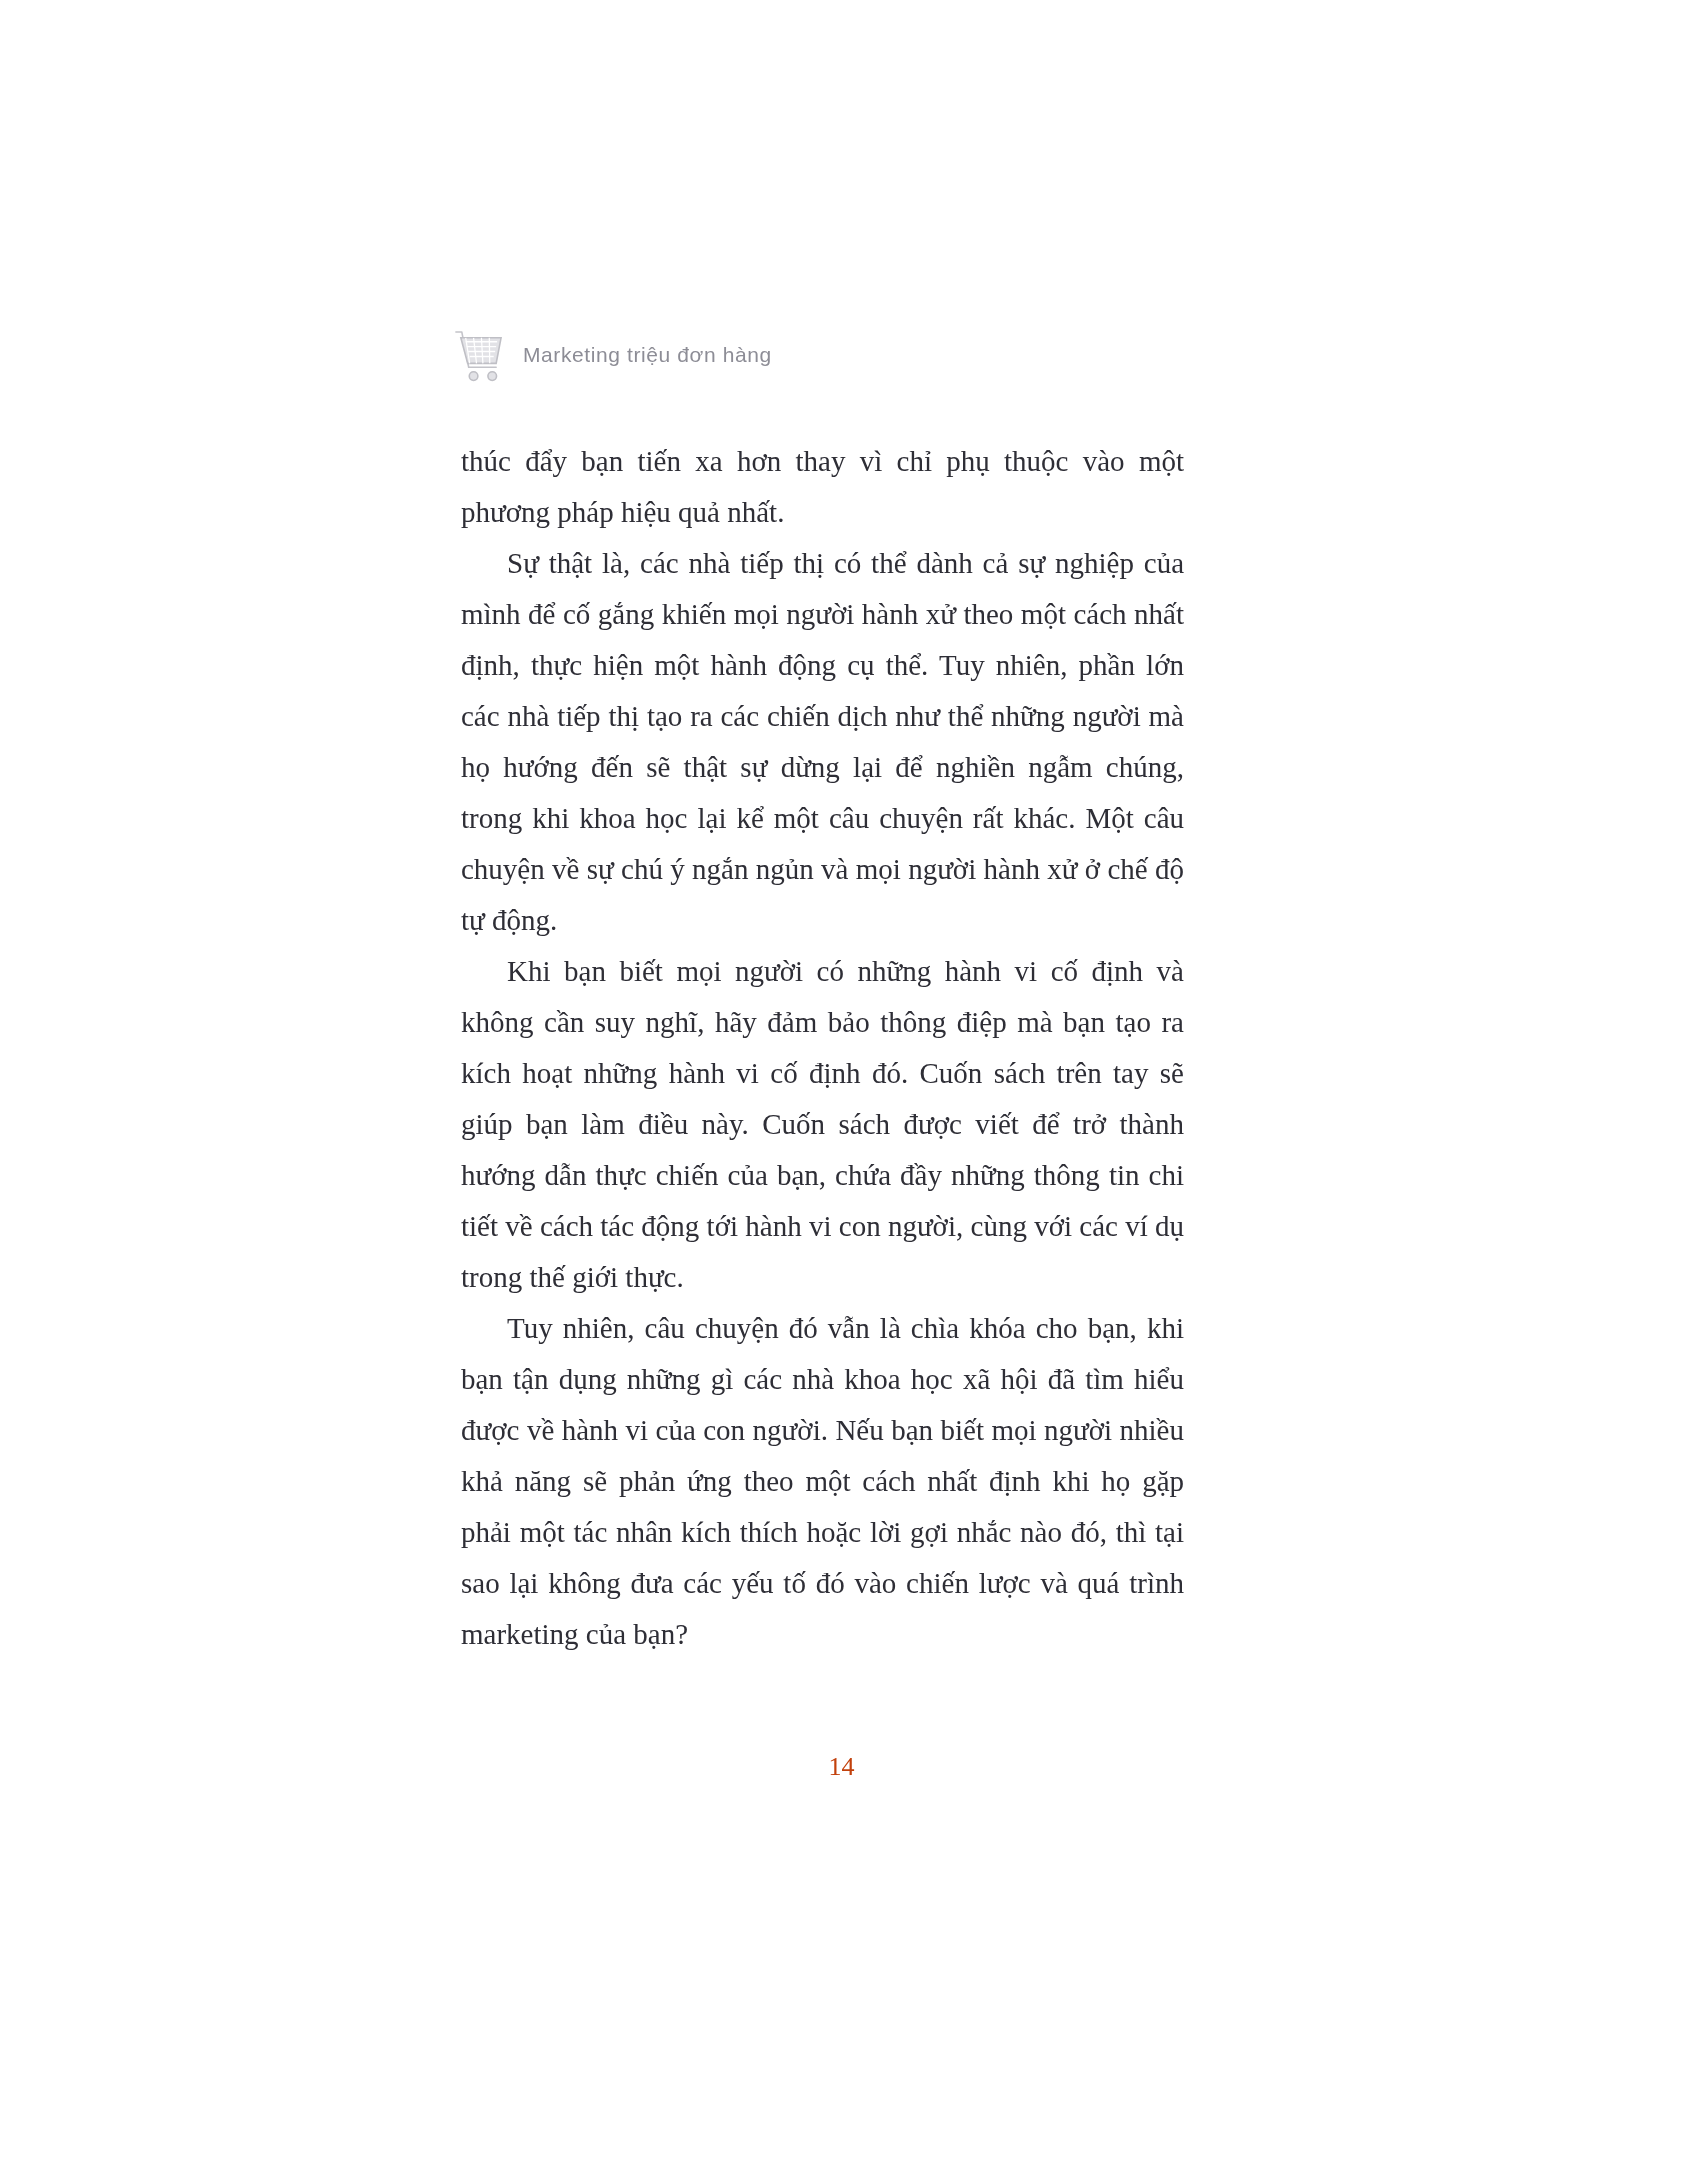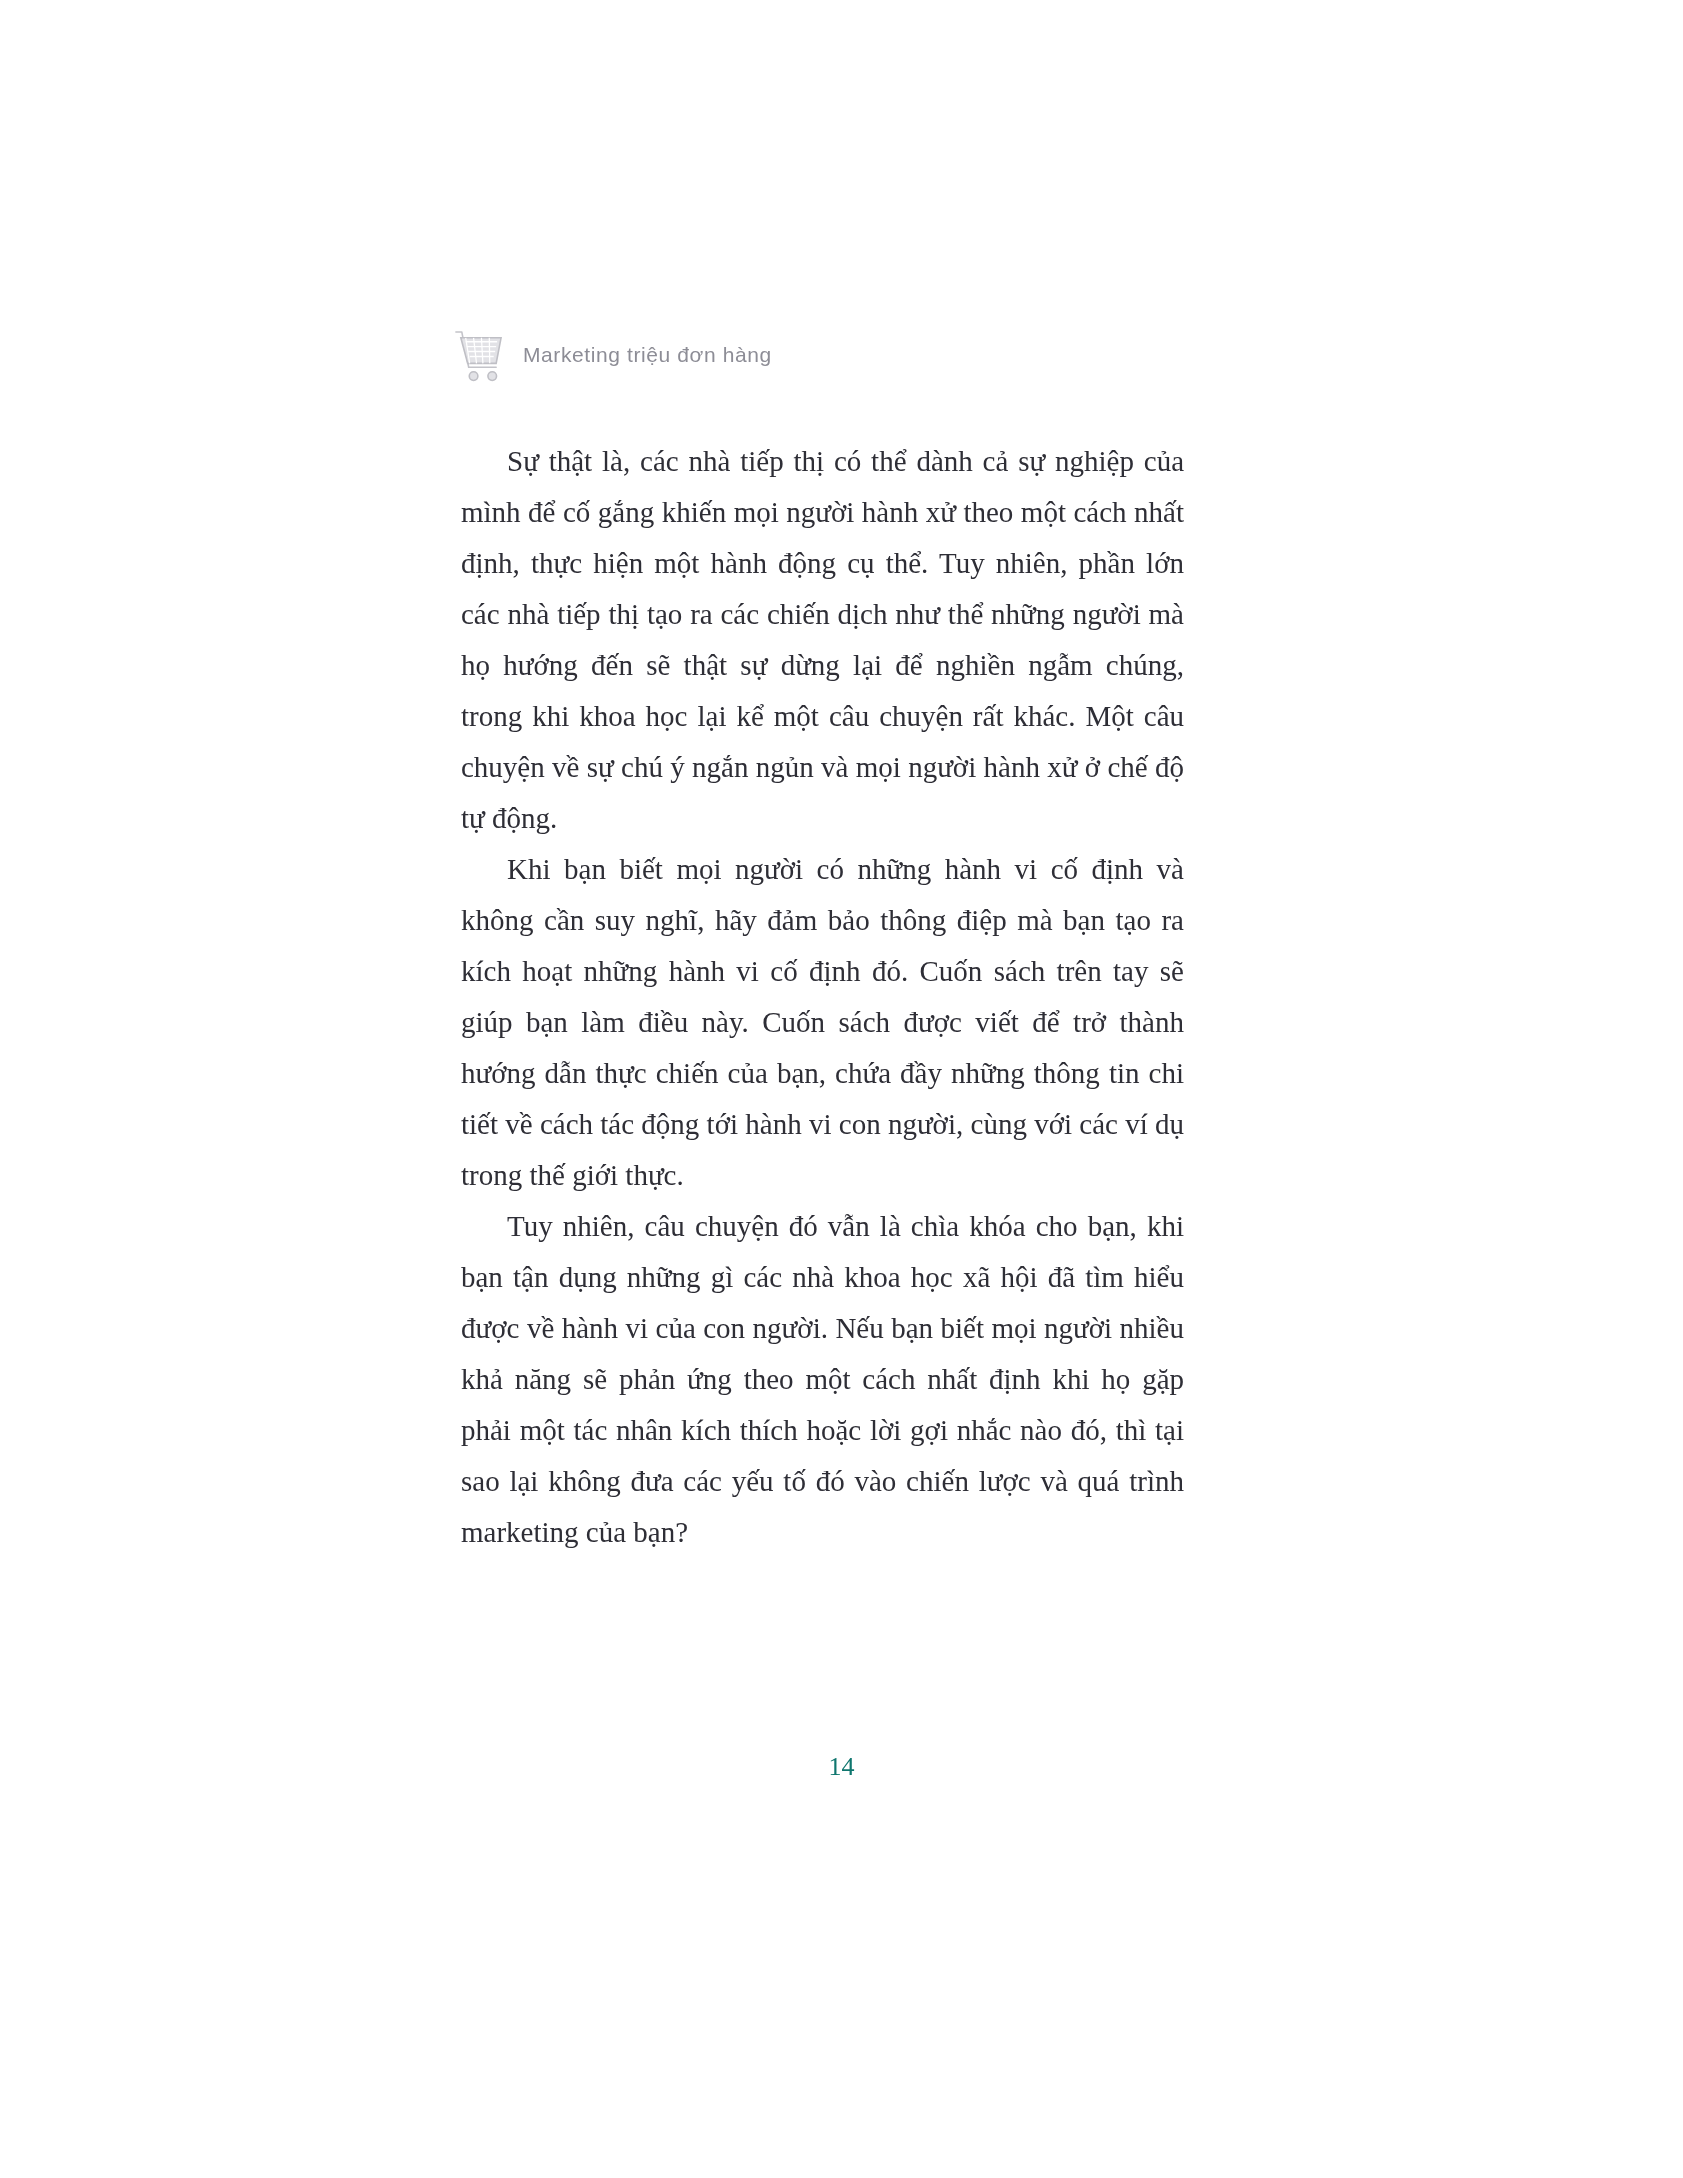--- a/index.html
+++ b/index.html
@@ -75,21 +75,21 @@
   }
 
   
   .folio {
     position: absolute;
     top: 1752px;
     left: 0;
     width: 1683px;
     text-align: center;
     font-size: 26px;
-    color: #0f766e;
+    color: #c2410c;
     font-family: "Liberation Serif", serif;
   }
 </style>
 </head>
 <body>
 
 <div class="page">
 
   <div class="running-head">
     <span class="cart-icon-wrap">
@@ -101,20 +101,21 @@
           <path d="M16 18 L20 44 M24 18 L27 44 M32 18 L33.5 44 M40 18 L40.5 44" stroke="#ffffff" stroke-width="1.3"></path>
           <circle cx="24" cy="57" r="4.4" fill="#dddde2" stroke="#b4b4bb"></circle>
           <circle cx="43" cy="57" r="4.4" fill="#dddde2" stroke="#b4b4bb"></circle>
         </g>
       </svg>
     </span>
     <span class="running-head-title">Marketing triệu đơn hàng</span>
   </div>
 
   <div class="body-text">
+    <p>thúc đẩy bạn tiến xa hơn thay vì chỉ phụ thuộc vào một phương pháp hiệu quả nhất.</p>
     <p class="indent">Sự thật là, các nhà tiếp thị có thể dành cả sự nghiệp của mình để cố gắng khiến mọi người hành xử theo một cách nhất định, thực hiện một hành động cụ thể. Tuy nhiên, phần lớn các nhà tiếp thị tạo ra các chiến dịch như thể những người mà họ hướng đến sẽ thật sự dừng lại để nghiền ngẫm chúng, trong khi khoa học lại kể một câu chuyện rất khác. Một câu chuyện về sự chú ý ngắn ngủn và mọi người hành xử ở chế độ tự động.</p>
     <p class="indent">Khi bạn biết mọi người có những hành vi cố định và không cần suy nghĩ, hãy đảm bảo thông điệp mà bạn tạo ra kích hoạt những hành vi cố định đó. Cuốn sách trên tay sẽ giúp bạn làm điều này. Cuốn sách được viết để trở thành hướng dẫn thực chiến của bạn, chứa đầy những thông tin chi tiết về cách tác động tới hành vi con người, cùng với các ví dụ trong thế giới thực.</p>
     <p class="indent">Tuy nhiên, câu chuyện đó vẫn là chìa khóa cho bạn, khi bạn tận dụng những gì các nhà khoa học xã hội đã tìm hiểu được về hành vi của con người. Nếu bạn biết mọi người nhiều khả năng sẽ phản ứng theo một cách nhất định khi họ gặp phải một tác nhân kích thích hoặc lời gợi nhắc nào đó, thì tại sao lại không đưa các yếu tố đó vào chiến lược và quá trình marketing của bạn?</p>
   </div>
 
   <div class="folio">14</div>
 
 </div>
 
 

